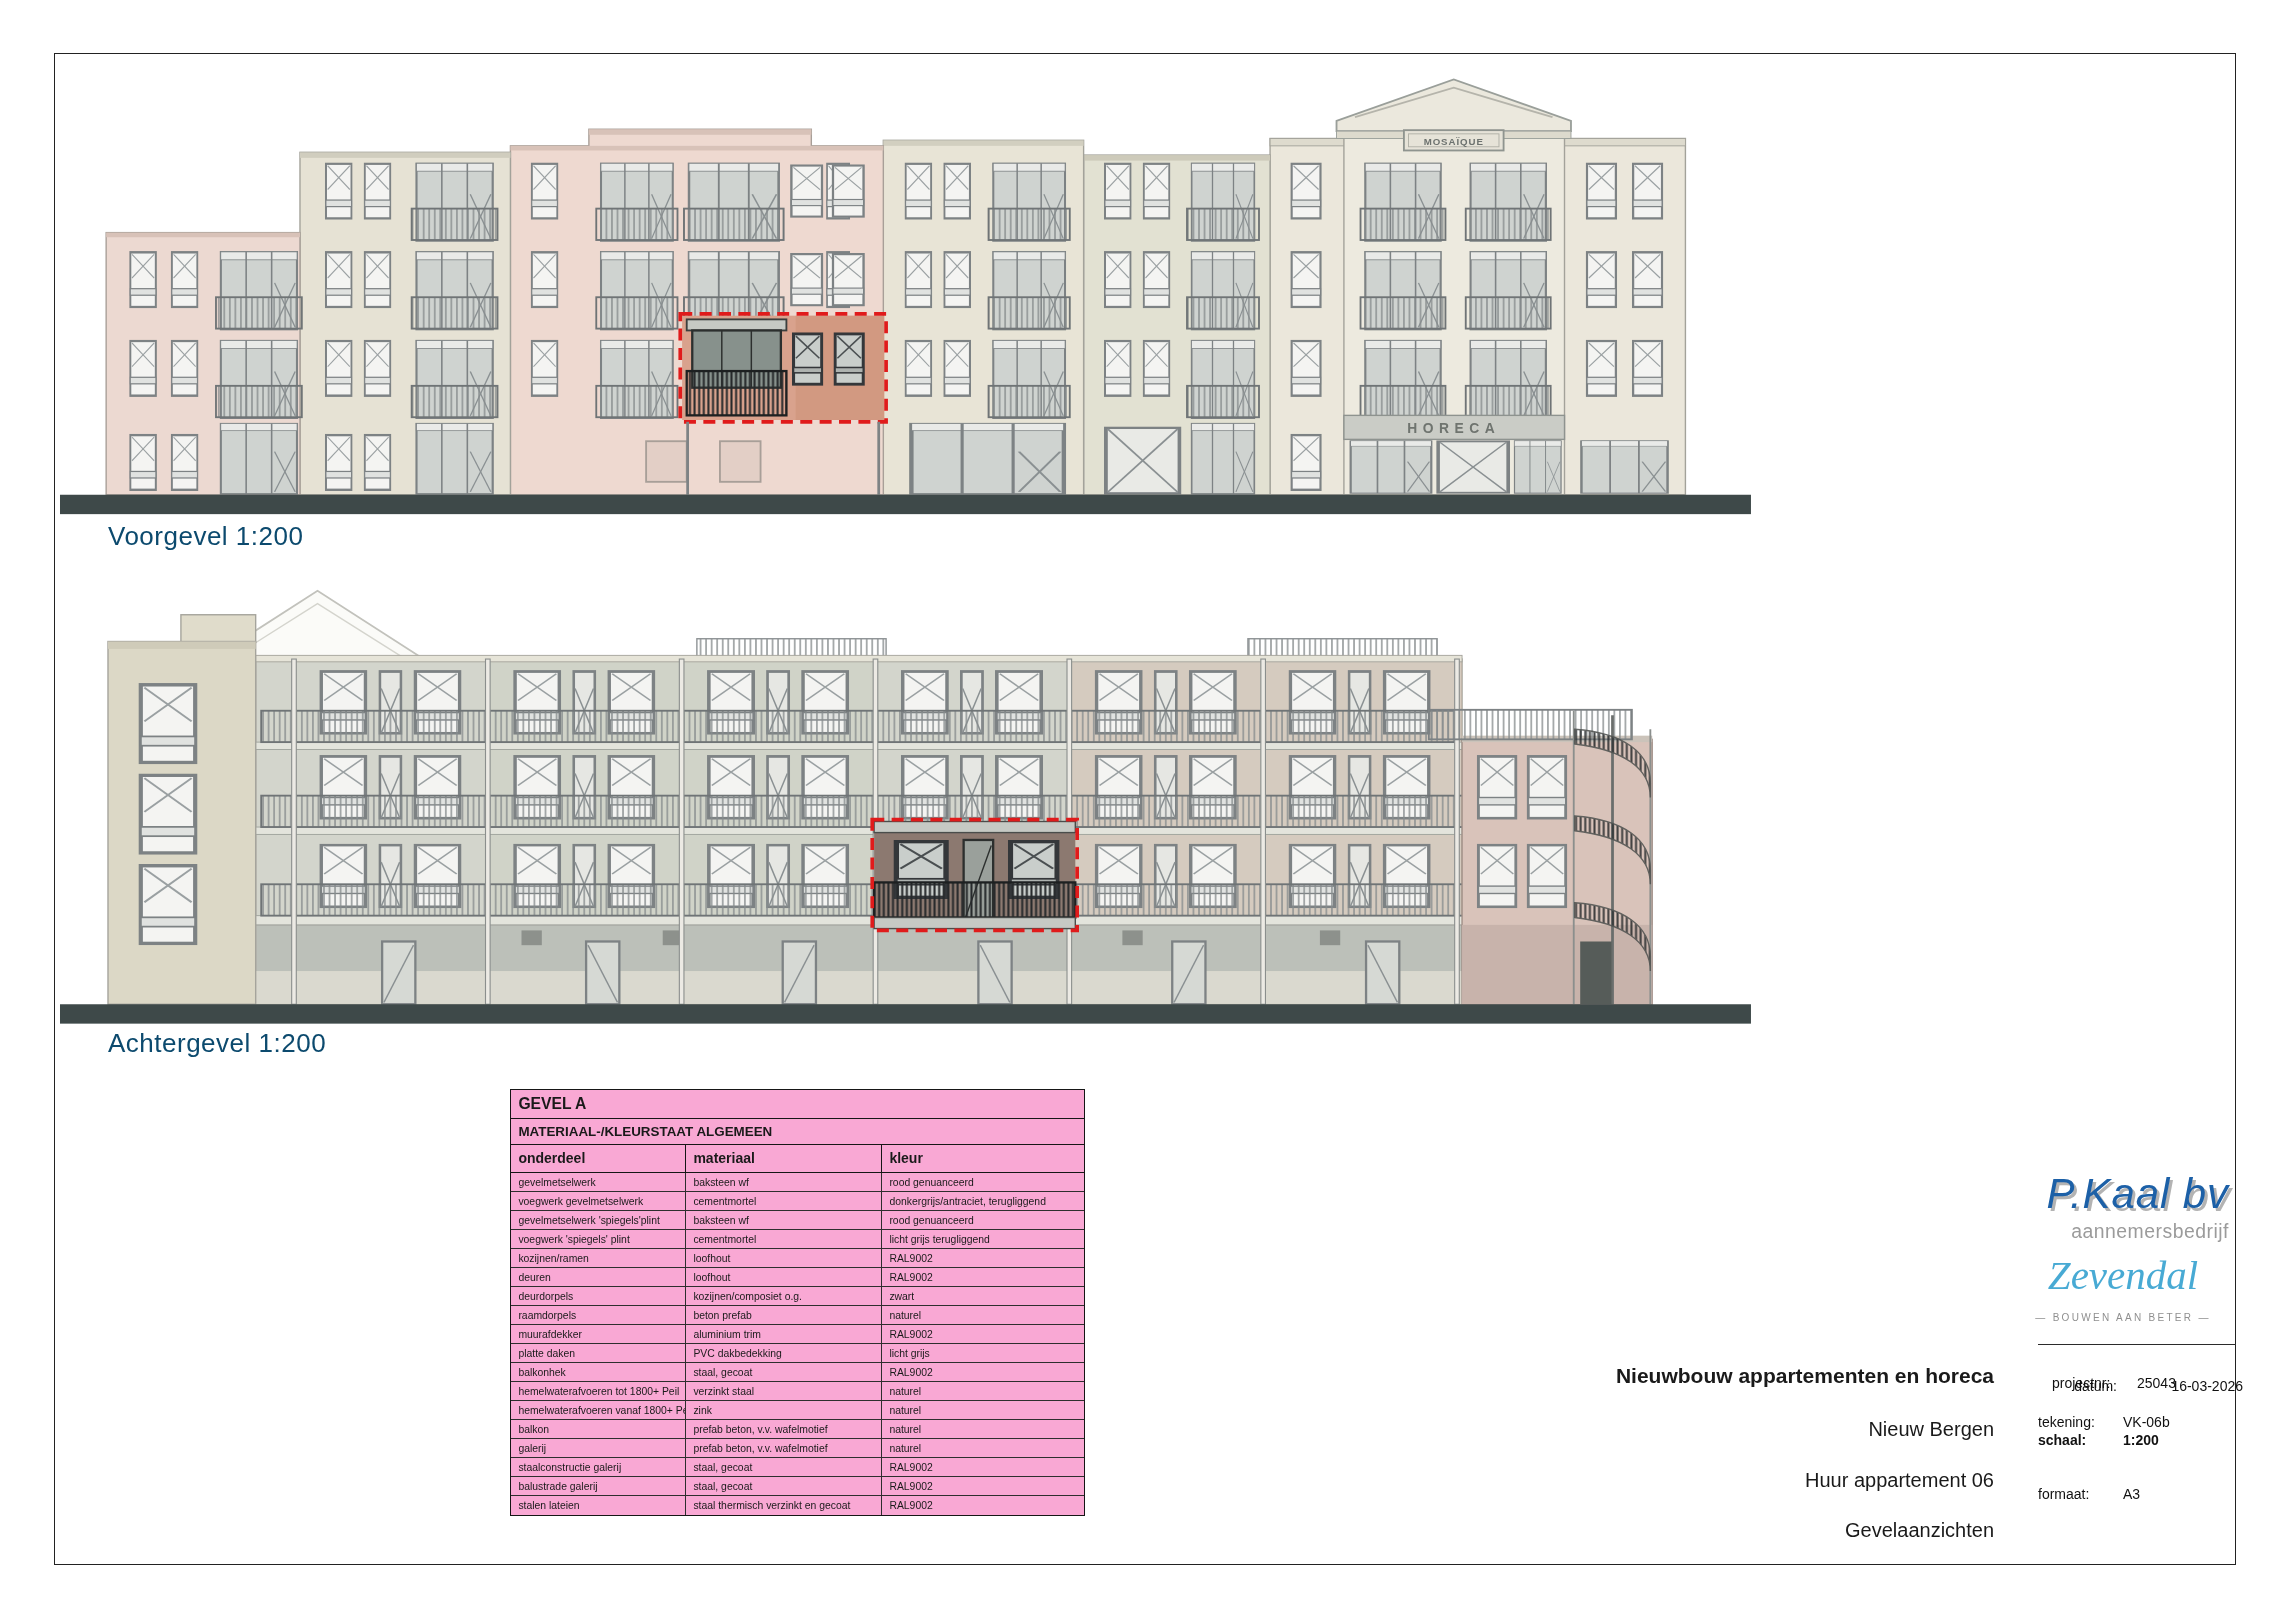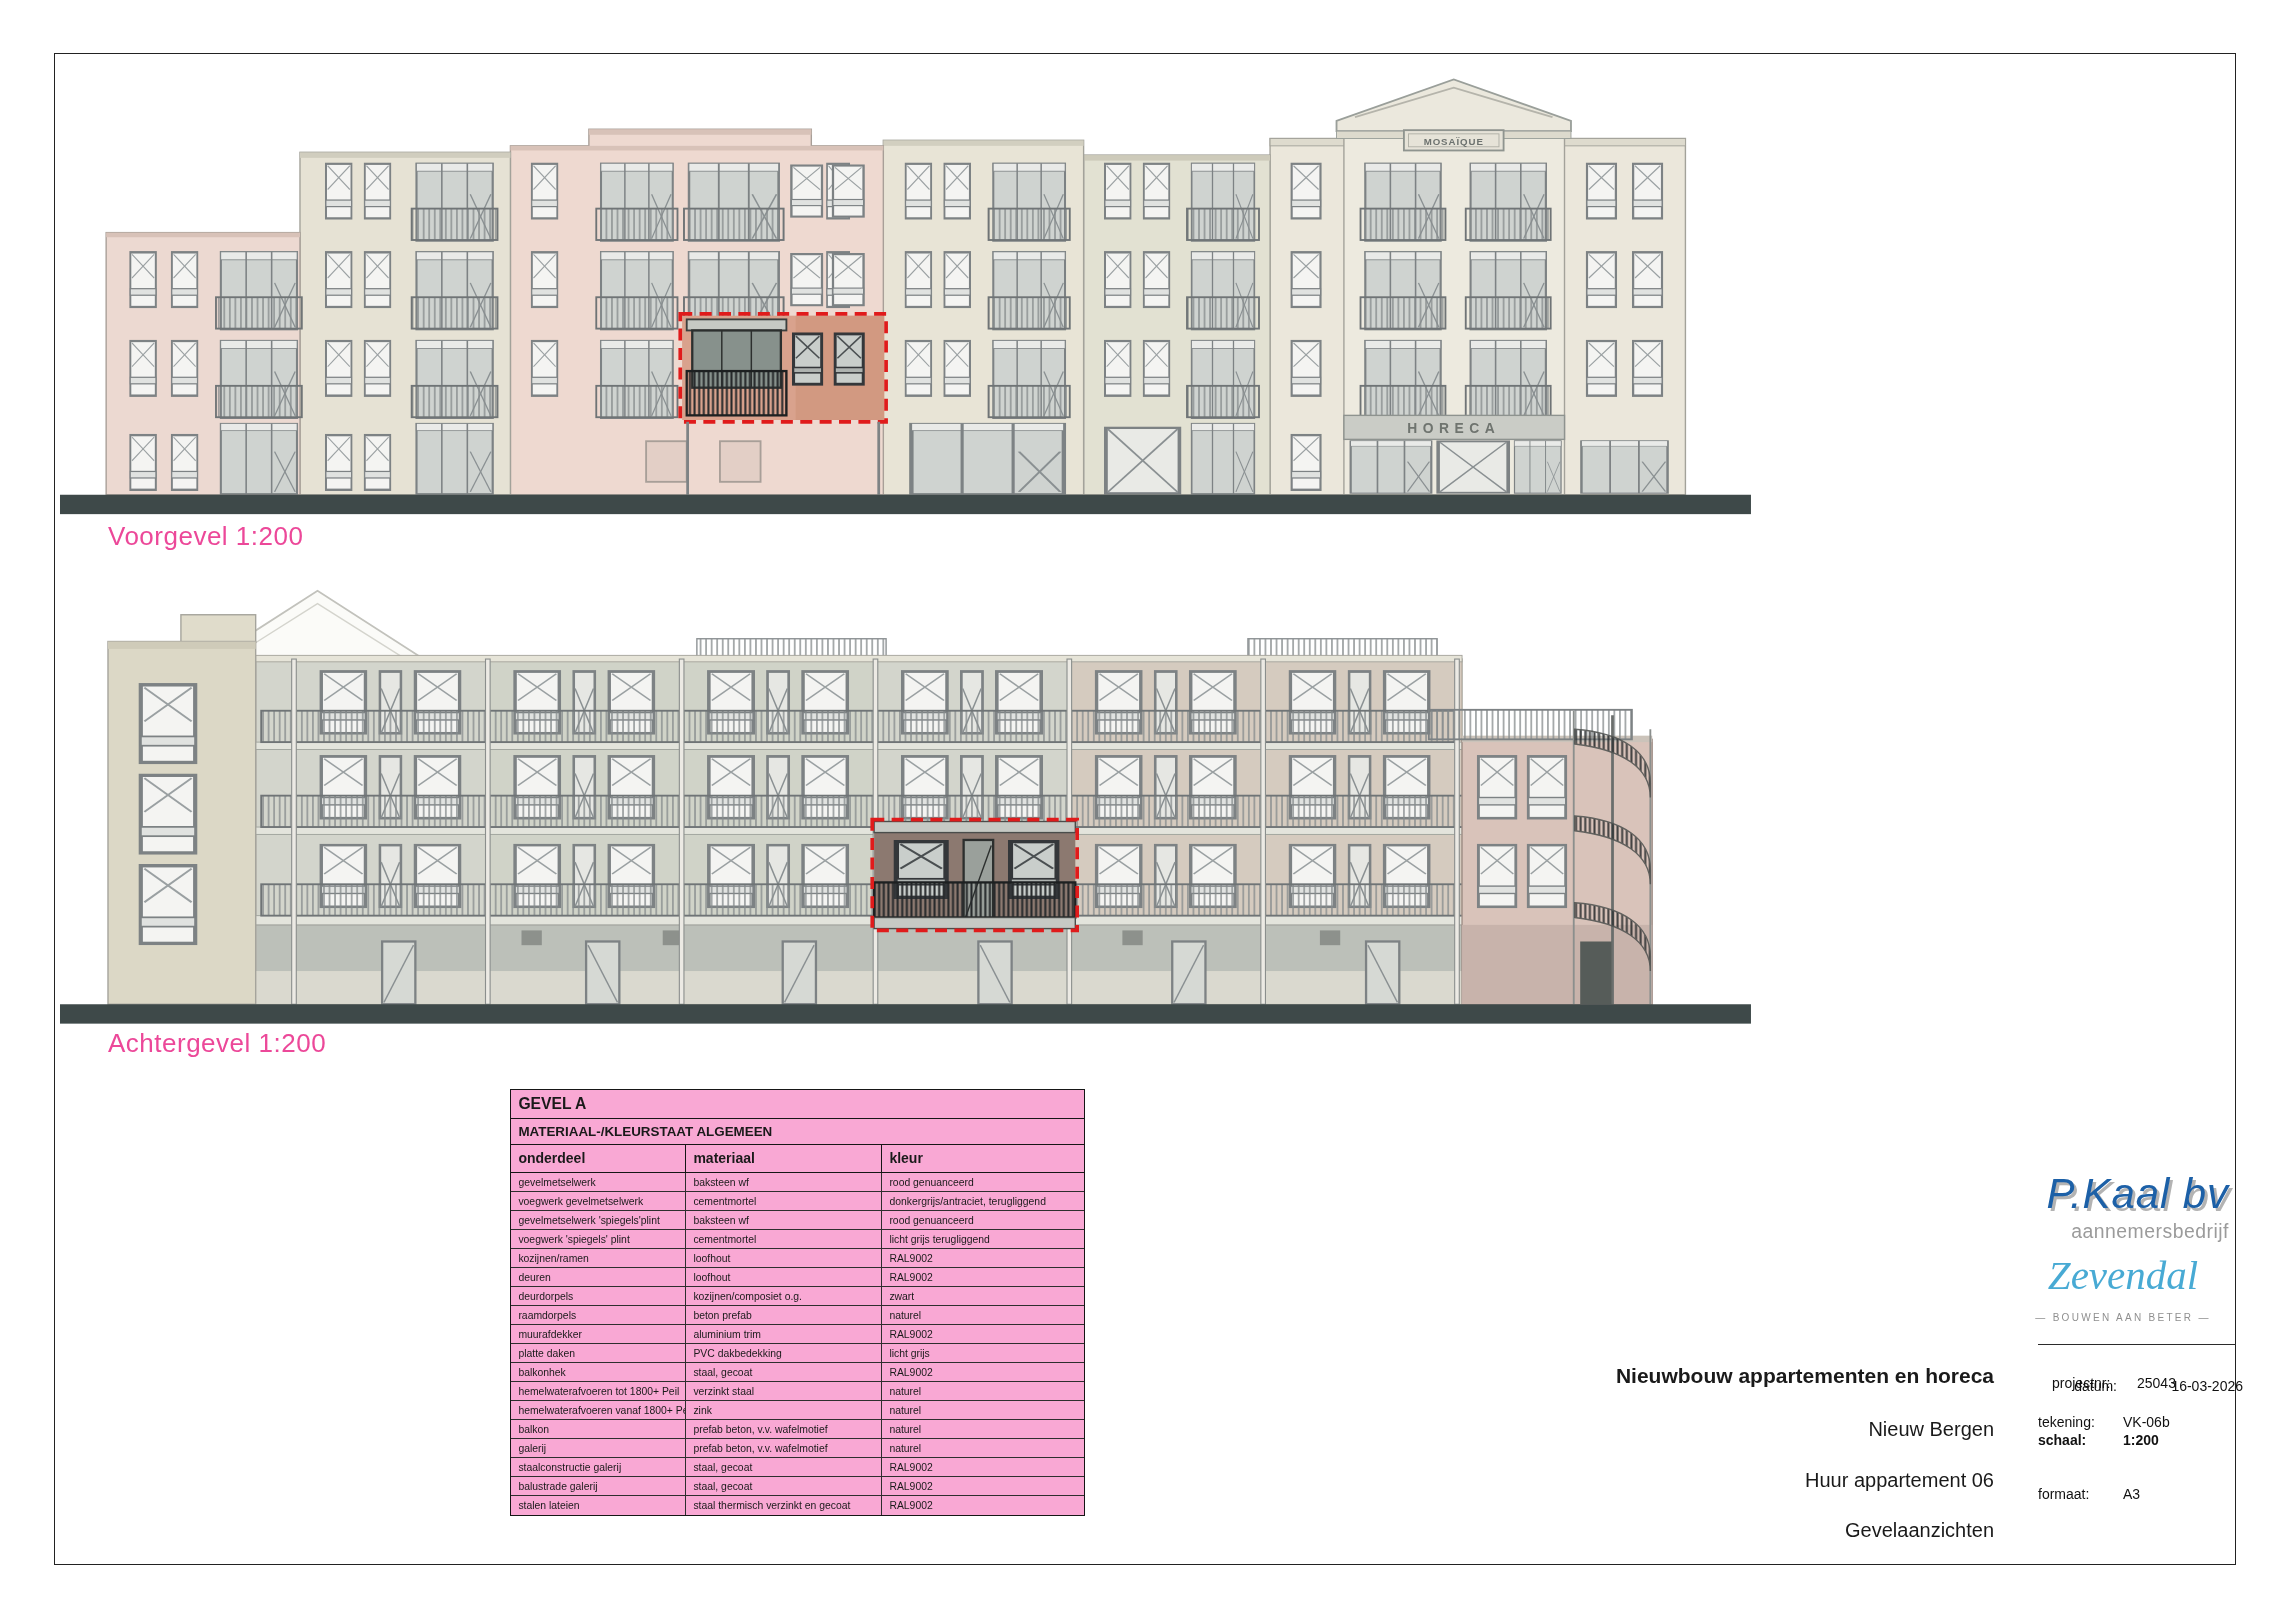--- a/index.html
+++ b/index.html
@@ -1,20 +1,20 @@
 <!DOCTYPE html>
 <html style="font-size:14.8px"><head>
 <meta charset="utf-8">
 <style>
   html,body{margin:0;padding:0;background:#ffffff;}
   body{width:2290px;height:1619px;position:relative;font-family:"Liberation Sans",sans-serif;color:#1a1a1a;overflow:hidden;}
   .abs{position:absolute;}
   #sheet-frame{left:54px;top:53px;width:2182px;height:1512px;border:1.8px solid #222;box-sizing:border-box;}
   #elev-svg{left:0;top:0;}
-  .elev-label{font-size:26px;color:#ec4899;letter-spacing:0.5px;}
+  .elev-label{font-size:26px;color:#0c4a6e;letter-spacing:0.5px;}
   #label-voorgevel{left:108px;top:521px;}
   #label-achtergevel{left:108px;top:1028px;}
 
   
   #mat-table{left:510px;top:1089px;width:575px;background:#f9a8d4;border:1.8px solid #161616;box-sizing:border-box;}
   #mat-table .t-title{height:28px;line-height:28px;font-weight:bold;font-size:15.7px;padding-left:7.4px;border-bottom:1.8px solid #161616;}
   #mat-table .t-sub{height:25px;line-height:25px;font-weight:bold;font-size:13.4px;padding-left:7.4px;border-bottom:1.8px solid #161616;}
   .t-head{display:grid;grid-template-columns:175px 196px 1fr;height:27px;line-height:27px;font-weight:bold;font-size:14px;border-bottom:1.8px solid #161616;}
   .t-head>div{padding-left:7.4px;border-right:1.8px solid #161616;}
   .t-head>div:last-child{border-right:none;}

